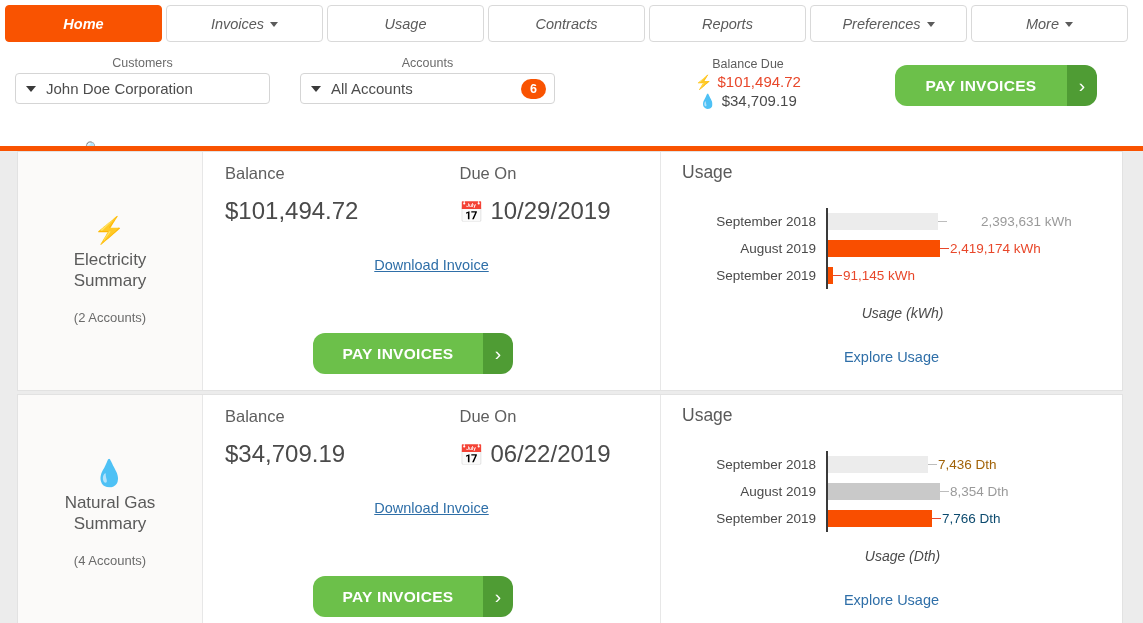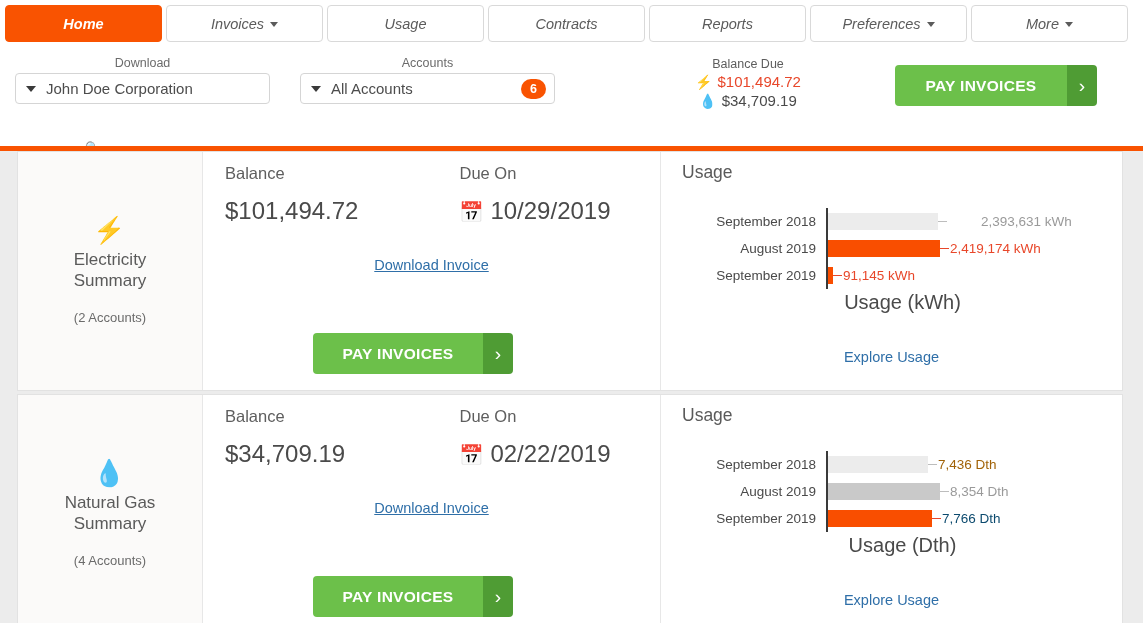--- a/index.html
+++ b/index.html
@@ -86,21 +86,21 @@
     display: flex; align-items: center; justify-content: center;
     gap: 5px; font-size: 15px; margin-top: 2px;
   }
   .bd-elec { color: #e8472a; }
   .bd-gas { color: #4a4a4a; }
   .ico-bolt { color: #f95301; font-size: 14px; line-height: 1; }
   .ico-flame { color: #f4511e; font-size: 14px; line-height: 1; }
 
   
   .paybtn {
-    display: flex; align-items: stretch; border-radius: 4px; overflow: hidden;
+    display: flex; align-items: stretch; border-radius: 12px; overflow: hidden;
     cursor: pointer; user-select: none; justify-content: space-between;
   }
   .paybtn .main {
     background: #6cc04a; color: #ffffff; font-weight: bold;
     display: flex; align-items: center; justify-content: center;
     letter-spacing: .3px;
   }
   .paybtn .arrow {
     background: #4f9c34; color: #ffffff;
     display: flex; align-items: center; justify-content: center;
@@ -168,22 +168,22 @@
     font-size: 13.5px; color: #4a4a4a; white-space: nowrap;
   }
   .axis { width: 2px; background: #3a3a3a; align-self: stretch; flex: 0 0 2px; }
   .bartrack { display: flex; align-items: center; flex: 1; height: 100%; }
   .bar { height: 17px; }
   .barval {
     font-size: 13.5px; white-space: nowrap; display: flex; align-items: center;
   }
   .dash { display: inline-block; width: 9px; height: 1px; margin-right: 1px; }
   .axis-caption {
-    text-align: center; font-size: 20px;
-    color: #4a4a4a; margin-top: 2px; padding-left: 22px;
+    text-align: center; font-style: italic; font-size: 14px;
+    color: #4a4a4a; margin-top: 16px; padding-left: 22px;
   }
   .explore {
     position: absolute; left: 0; right: 0; top: 196px; text-align: center;
   }
   .explore a {
     font-size: 14.5px; color: #2f6fa8; cursor: pointer;
   }
 
   
   .calglyph { color: #f4511e; }
@@ -216,21 +216,21 @@
         <span>Preferences</span>
         <i class="caret"></i>
       </div>
       <div class="tab">
         <span>More</span>
         <i class="caret"></i>
       </div>
     </div>
 
     <div class="sel-group" style="left:15px; top:56px; width:255px;">
-      <span class="sel-label">Download</span>
+      <span class="sel-label">Customers</span>
       <div class="sel-box">
         <i class="sel-caret"></i>
         <span class="sel-text">John Doe Corporation</span>
       </div>
     </div>
 
     <div class="sel-group" style="left:300px; top:56px; width:255px;">
       <span class="sel-label">Accounts</span>
       <div class="sel-box">
         <i class="sel-caret"></i>
@@ -356,21 +356,21 @@
 
     <div class="card-mid">
       <div class="mid-grid">
         <div class="mid-col">
           <div class="mid-label">Balance</div>
           <div class="mid-value">$34,709.19</div>
         </div>
         <div class="mid-col right">
           <div class="mid-label">Due On</div>
           <div class="mid-value">
-            <span class="cal calglyph">📅</span><span>02/22/2019</span>
+            <span class="cal calglyph">📅</span><span>06/22/2019</span>
           </div>
         </div>
       </div>
       <div class="dl-link">
         <a>Download Invoice</a>
       </div>
       <div class="paybtn card-pay">
         <div class="main">PAY INVOICES</div>
         <div class="arrow">›</div>
       </div>

